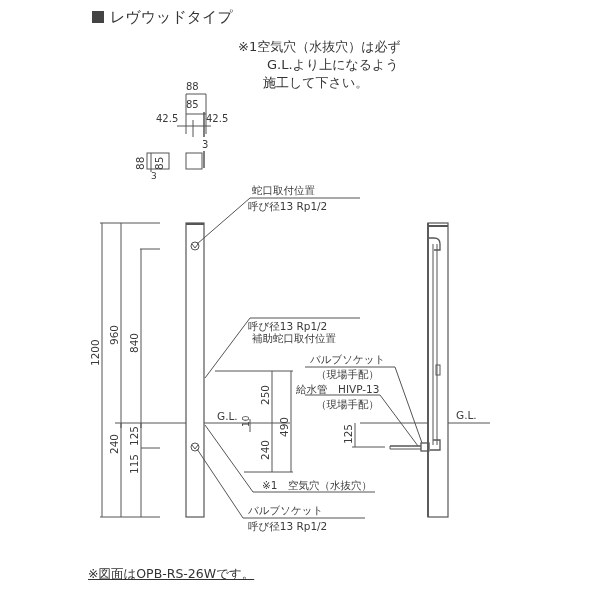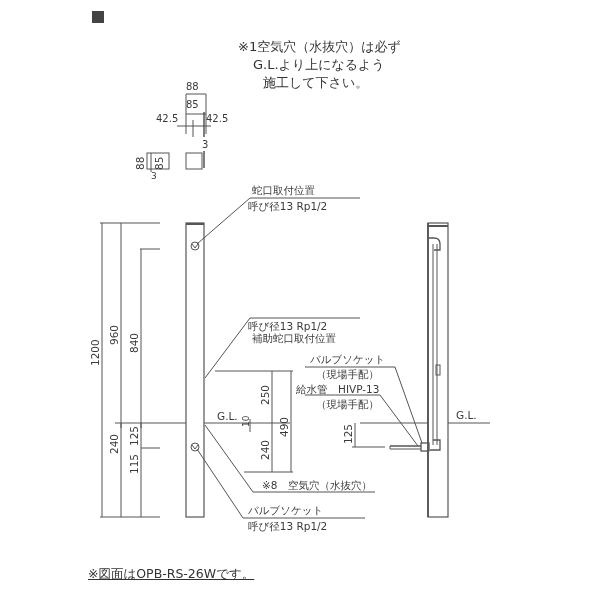--- a/index.html
+++ b/index.html
@@ -12,25 +12,25 @@
   .lbl { font-size: 10.5px; color: #3a3a3a; }
   .dim { font-size: 10px; color: #3a3a3a; }
   .vdim { font-size: 10.5px; color: #3a3a3a; transform: rotate(-90deg); transform-origin: left top; }
   .footer { left: 88px; top: 566px; font-size: 12.5px; color: #333; text-decoration: underline; }
   svg { position: absolute; left: 0; top: 0; }
 </style>
 </head>
 <body>
 
 <div class="txt title">
-  <span class="sq"></span>
+  <span class="sq"></span><span>レヴウッドタイプ</span>
 </div>
 
 <div class="txt note" style="left:238px; top:38px;">※1空気穴（水抜穴）は必ず</div>
-<div class="txt note" style="left:253px; top:56px;">G.L.より上になるよう</div>
+<div class="txt note" style="left:267px; top:56px;">G.L.より上になるよう</div>
 <div class="txt note" style="left:263px; top:74px;">施工して下さい。</div>
 
 <svg width="600" height="600" viewBox="0 0 600 600">
   <g stroke="#555" stroke-width="1" fill="none">
 
     <line x1="186" y1="94" x2="206" y2="94"></line>
     <line x1="186" y1="94" x2="186" y2="134"></line>
     <line x1="206" y1="94" x2="206" y2="134"></line>
     <line x1="186" y1="114" x2="206" y2="114"></line>
     <line x1="177" y1="126" x2="211" y2="126"></line>
@@ -127,21 +127,21 @@
 <div class="txt lbl" style="left:252px; top:184px;">蛇口取付位置</div>
 <div class="txt lbl" style="left:248px; top:200px;">呼び径13 Rp1/2</div>
 <div class="txt lbl" style="left:252px; top:304px;margin-top:28px;">補助蛇口取付位置</div>
 <div class="txt lbl" style="left:248px; top:320px;">呼び径13 Rp1/2</div>
 <div class="txt lbl" style="left:310px; top:353px;">バルブソケット</div>
 <div class="txt lbl" style="left:316px; top:368px;">（現場手配）</div>
 <div class="txt lbl" style="left:296px; top:383px;">給水管　HIVP-13</div>
 <div class="txt lbl" style="left:316px; top:398px;">（現場手配）</div>
 <div class="txt lbl" style="left:217px; top:410px;">G.L.</div>
 <div class="txt lbl" style="left:456px; top:409px;">G.L.</div>
-<div class="txt lbl" style="left:262px; top:479px;">※8　空気穴（水抜穴）</div>
+<div class="txt lbl" style="left:262px; top:479px;">※1　空気穴（水抜穴）</div>
 <div class="txt lbl" style="left:248px; top:504px;">バルブソケット</div>
 <div class="txt lbl" style="left:248px; top:520px;">呼び径13 Rp1/2</div>
 
 <div class="txt vdim" style="left:259px; top:405px;">250</div>
 <div class="txt vdim" style="left:278px; top:437px;">490</div>
 <div class="txt vdim" style="left:259px; top:460px;">240</div>
 <div class="txt vdim" style="left:241px; top:427px; font-size:9px;">10</div>
 
 <div class="txt vdim" style="left:342px; top:444px;">125</div>
 

